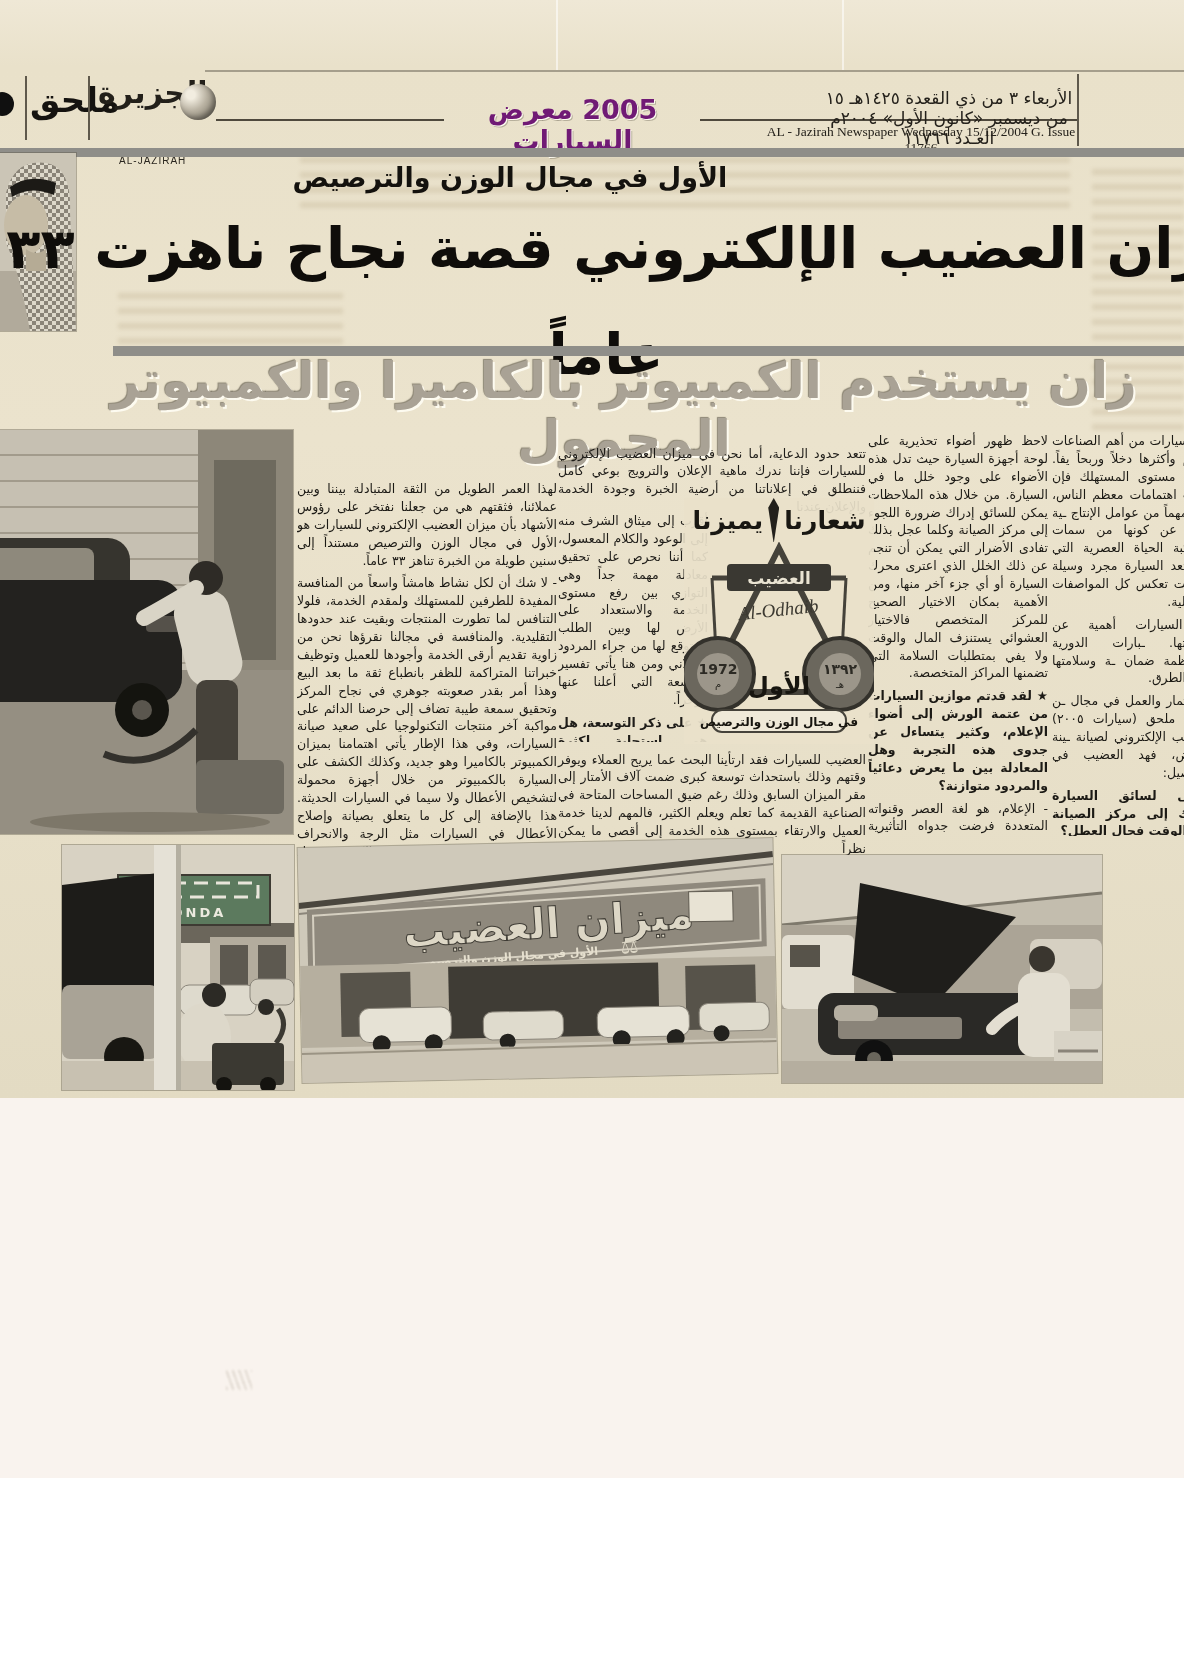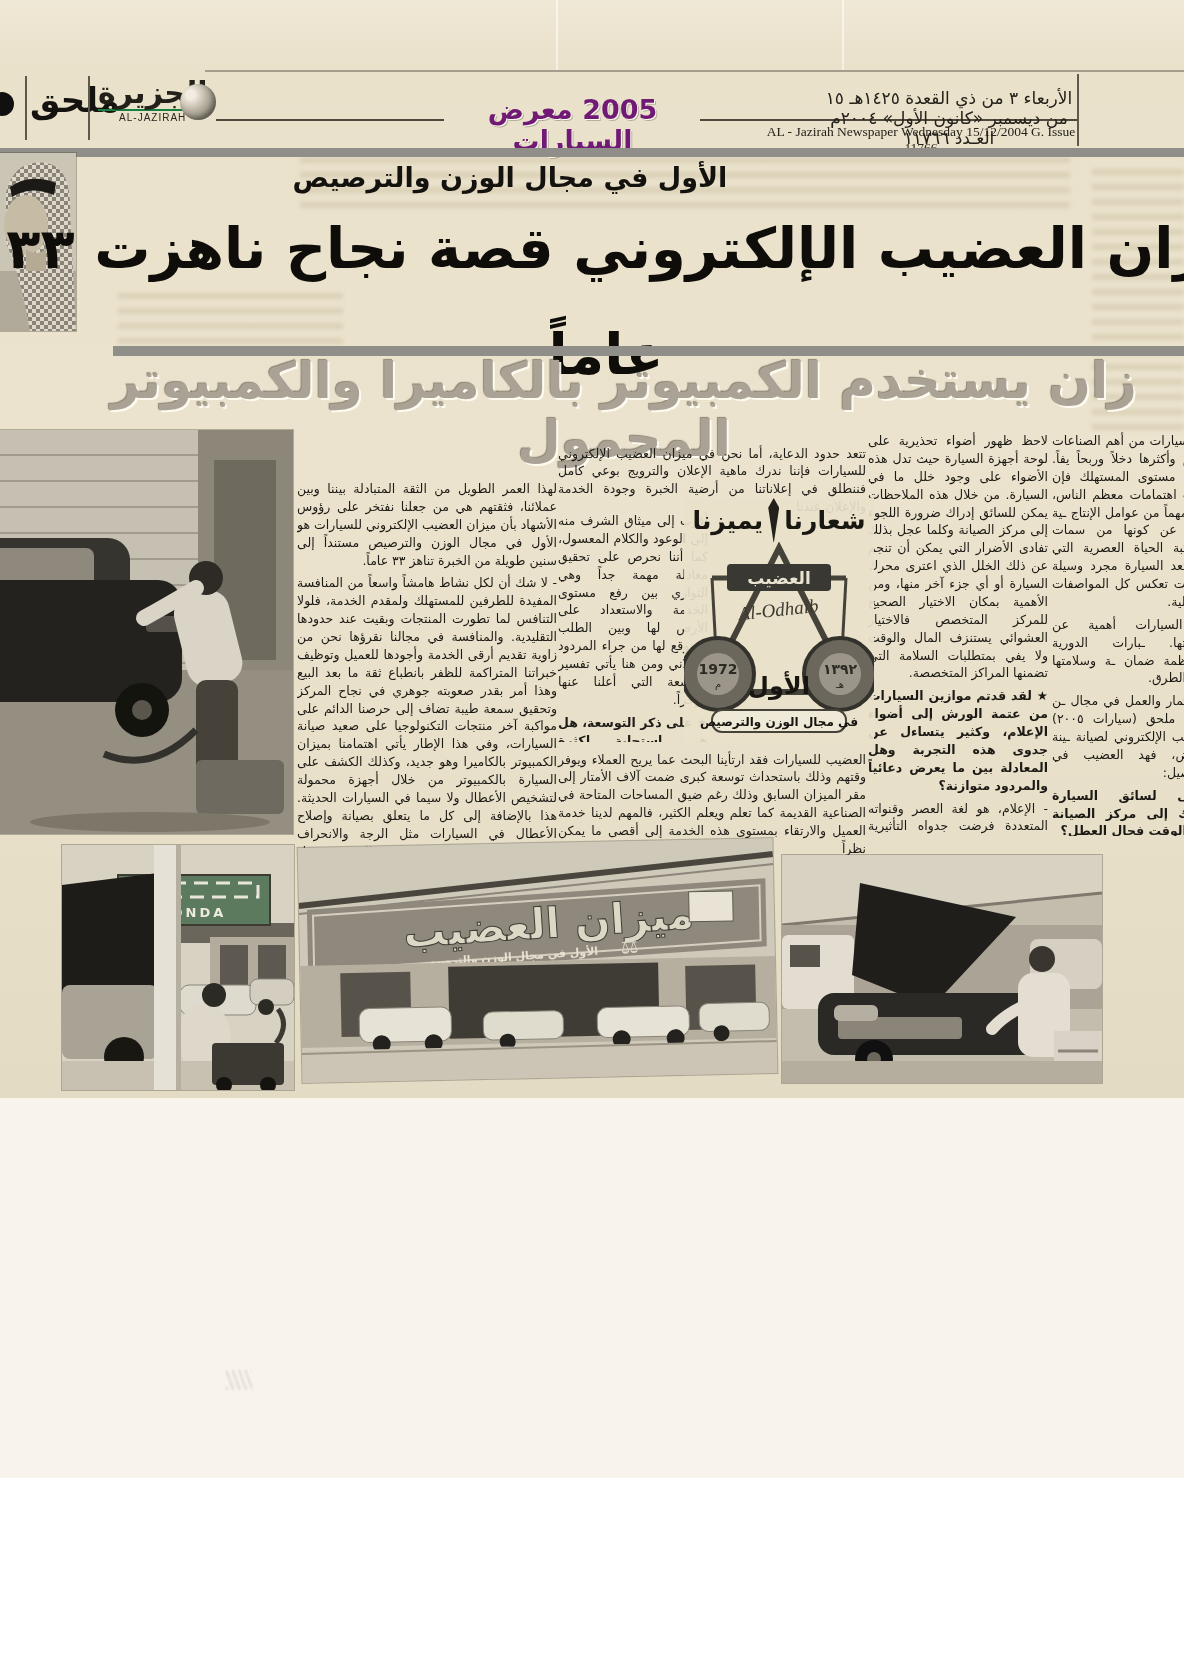--- a/index.html
+++ b/index.html
@@ -14,21 +14,21 @@
   .pencil-mark{position:absolute;left:226px;top:1370px;width:26px;height:20px;opacity:.25;
     background:repeating-linear-gradient(70deg,#9a8f7c 0 2px,transparent 2px 6px);filter:blur(1px);}
   
   .mast-topline{position:absolute;top:70px;left:205px;right:0;height:2px;background:#6e675a;opacity:.55;}
   .mast-dot{position:absolute;left:-10px;top:92px;width:24px;height:24px;border-radius:50%;background:#101010;}
   .vline{position:absolute;background:#5f594c;width:2px;}
   .supplement{position:absolute;left:30px;top:80px;font-size:34px;font-weight:bold;color:#151310;}
   .jz-block{position:absolute;left:98px;top:76px;text-align:center;}
   .jz-ar{font-size:30px;font-weight:bold;color:#23201a;line-height:1.1;}
   .jz-en{font-size:10px;letter-spacing:1px;color:#2a261f;border-top:2px solid #15803d;padding-top:1px;
-         font-family:"Liberation Sans",sans-serif;}
+         font-family:"Liberation Sans",sans-serif;margin-top:43px;}
   .globe{position:absolute;left:180px;top:84px;width:36px;height:36px;border-radius:50%;
     background:radial-gradient(circle at 30% 30%,#f2ede0 12%,#b9b2a2 45%,#6f695b 100%);box-shadow:inset -3px -3px 5px rgba(0,0,0,.35);}
   .mast-rule{position:absolute;height:2px;background:#4f493d;top:119px;}
   .section-title{position:absolute;left:440px;top:94px;width:265px;text-align:center;direction:rtl;
     font-size:27px;font-weight:bold;color:#701a75;text-shadow:1px 1px 0 #fffdf2,2px 2px 0 rgba(90,84,70,.35);}
   .date-ar{position:absolute;left:820px;top:88px;width:258px;text-align:center;direction:rtl;
     font-size:17px;color:#24211b;}
   .date-en{position:absolute;left:756px;top:124px;width:330px;text-align:center;
     font-family:"Liberation Serif",serif;font-size:13.5px;color:#24211b;}
   .graybar{position:absolute;height:9px;background:#8f8e89;}

